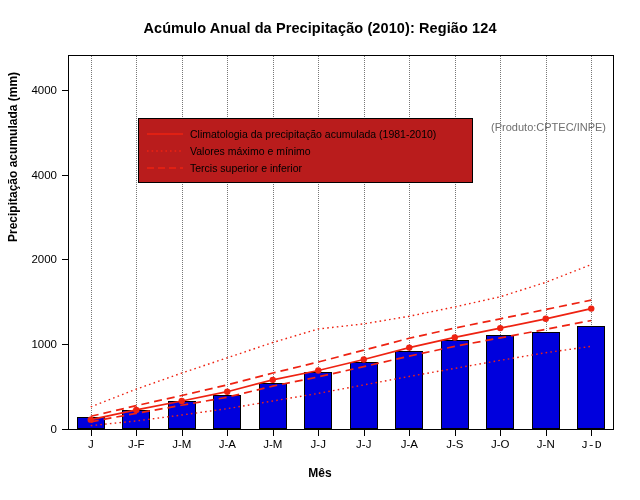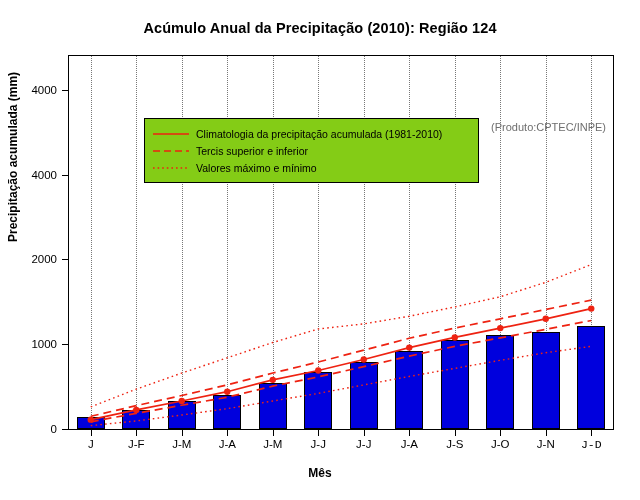--- a/index.html
+++ b/index.html
@@ -105,24 +105,24 @@
     left: 0;
     top: 466px;
     width: 640px;
     text-align: center;
     font-size: 12px;
     font-weight: bold;
     color: #000000;
   }
   #legend {
     position: absolute;
-    left: 76px;
+    left: 70px;
     top: 63px;
     width: 335px;
-    background: #84cc16;
+    background: #b91c1c;
     border: 1px solid #000000;
     box-sizing: border-box;
     padding: 6px 7px 6px 7px;
   }
   .legend-row {
     display: flex;
     align-items: center;
     height: 17px;
   }
   .legend-key {
@@ -257,29 +257,29 @@
         <span class="legend-key">
           <svg width="38" height="12">
               <line x1="1" y1="6" x2="37" y2="6" stroke="#ee2211" stroke-width="1.6"></line>
             </svg>
         </span>
         <span class="legend-text">Climatologia da precipitação acumulada (1981-2010)</span>
       </div>
       <div class="legend-row">
         <span class="legend-key">
           <svg width="38" height="12">
+              <line x1="1" y1="6" x2="37" y2="6" stroke="#ee2211" stroke-width="1.6" stroke-dasharray="1.6,3"></line>
+            </svg>
+        </span>
+        <span class="legend-text">Valores máximo e mínimo</span>
+      </div>
+      <div class="legend-row">
+        <span class="legend-key">
+          <svg width="38" height="12">
               <line x1="1" y1="6" x2="37" y2="6" stroke="#ee2211" stroke-width="1.6" stroke-dasharray="7,4"></line>
             </svg>
         </span>
         <span class="legend-text">Tercis superior e inferior</span>
       </div>
-      <div class="legend-row">
-        <span class="legend-key">
-          <svg width="38" height="12">
-              <line x1="1" y1="6" x2="37" y2="6" stroke="#ee2211" stroke-width="1.6" stroke-dasharray="1.6,3"></line>
-            </svg>
-        </span>
-        <span class="legend-text">Valores máximo e mínimo</span>
-      </div>
     </div>
   </div>
 
 </div>
 
 </body></html>

